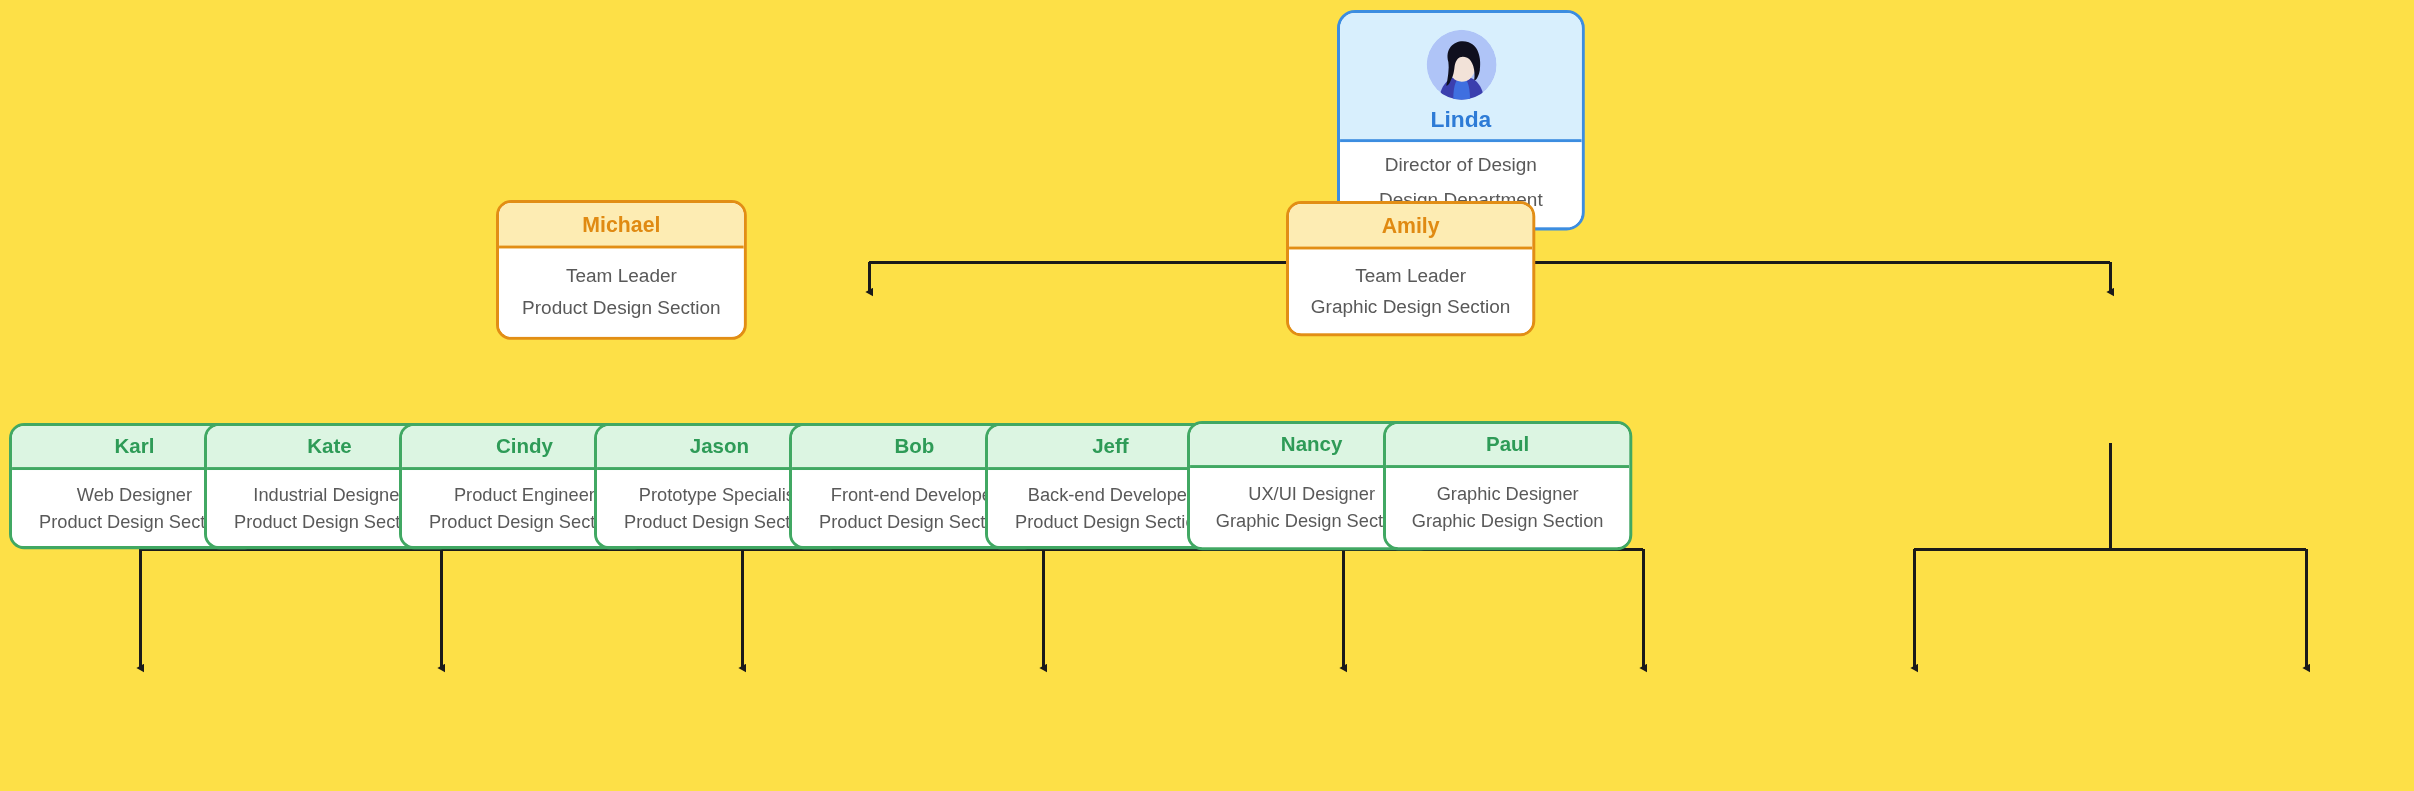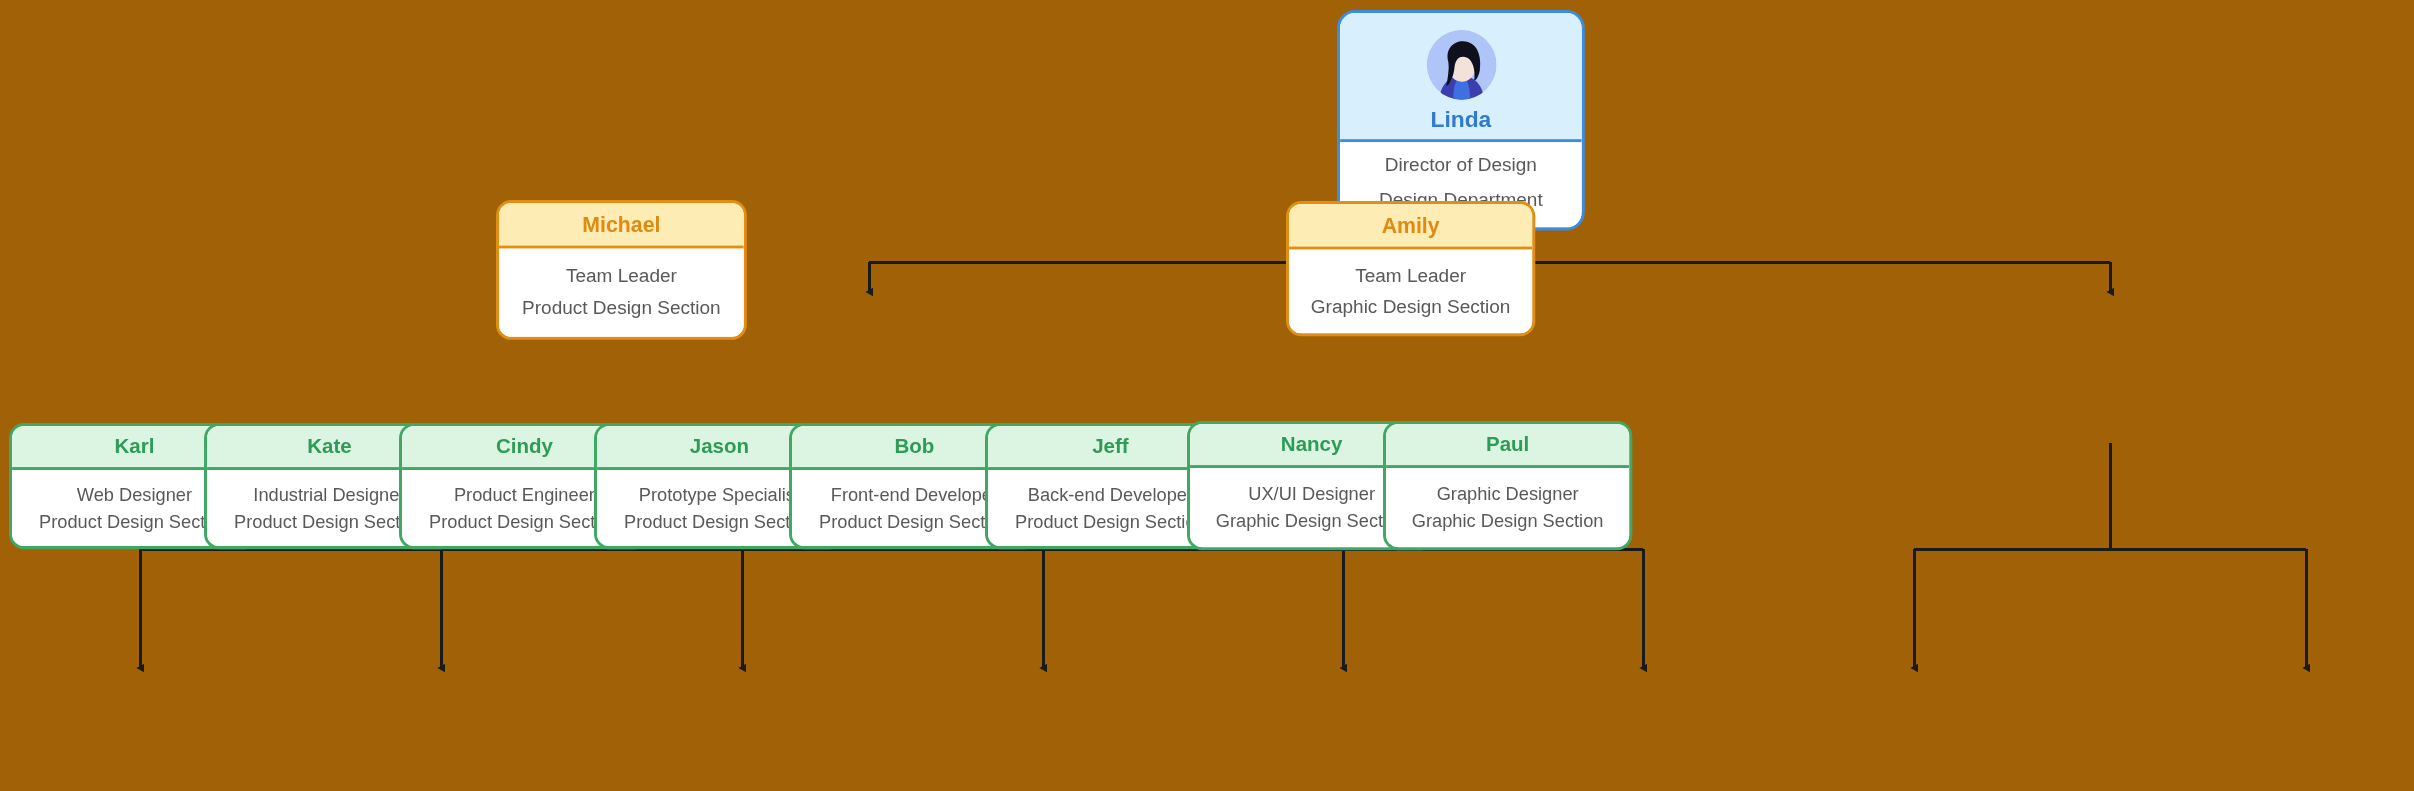--- a/index.html
+++ b/index.html
@@ -8,21 +8,21 @@
     background: #ffffff;
   }
   body {
     font-family: "Liberation Sans", sans-serif;
     -webkit-font-smoothing: antialiased;
   }
   #chart-canvas {
     position: relative;
     width: 2414px;
     height: 791px;
-    background: #a16207;
+    background: #fde047;
     overflow: hidden;
   }
   #connector-layer {
     position: absolute;
     left: 0;
     top: 0;
     width: 2414px;
     height: 791px;
     pointer-events: none;
   }

